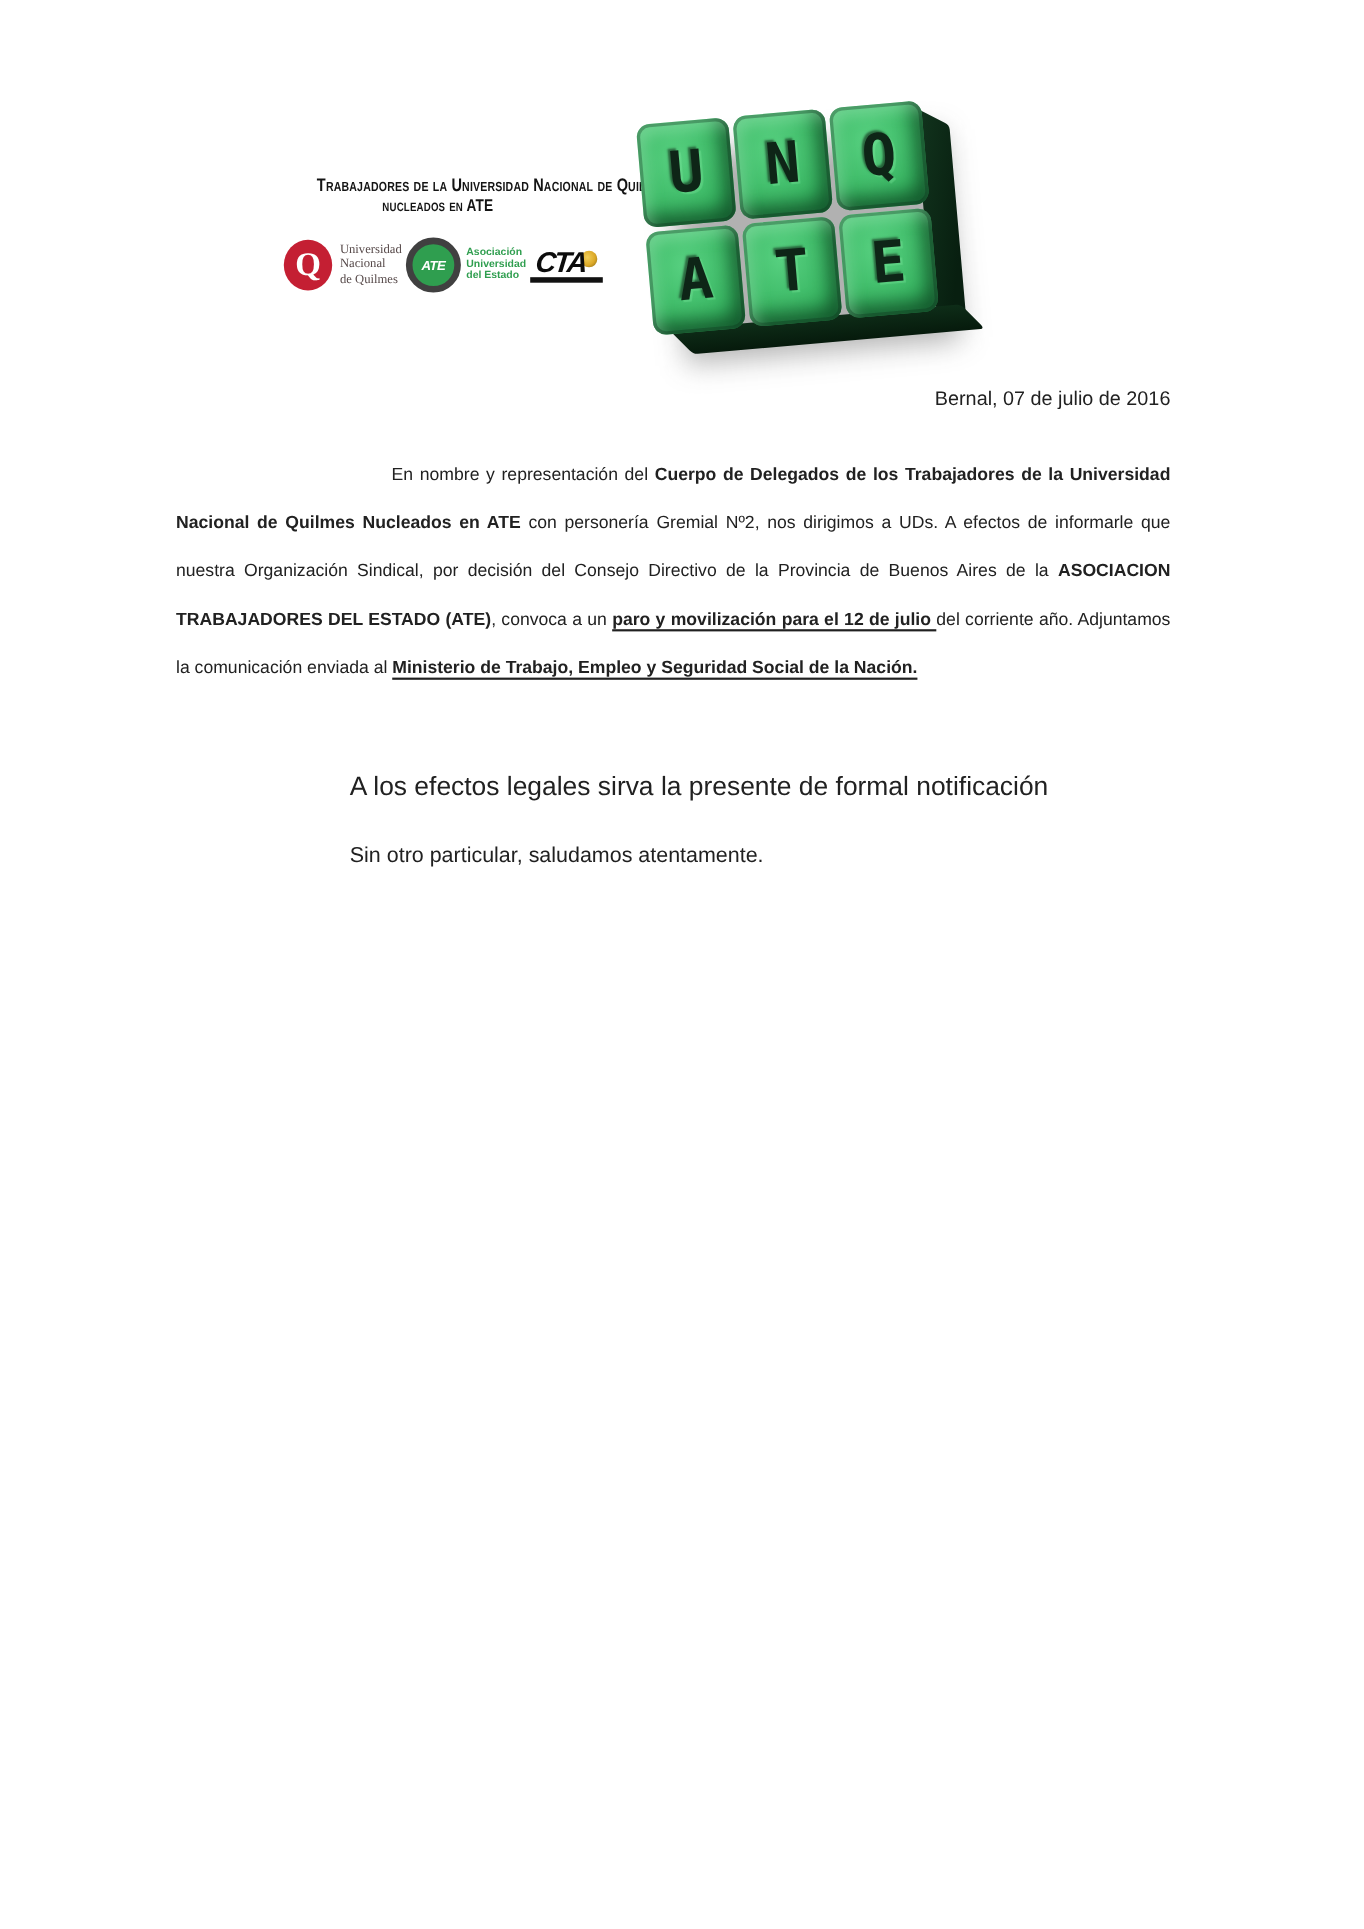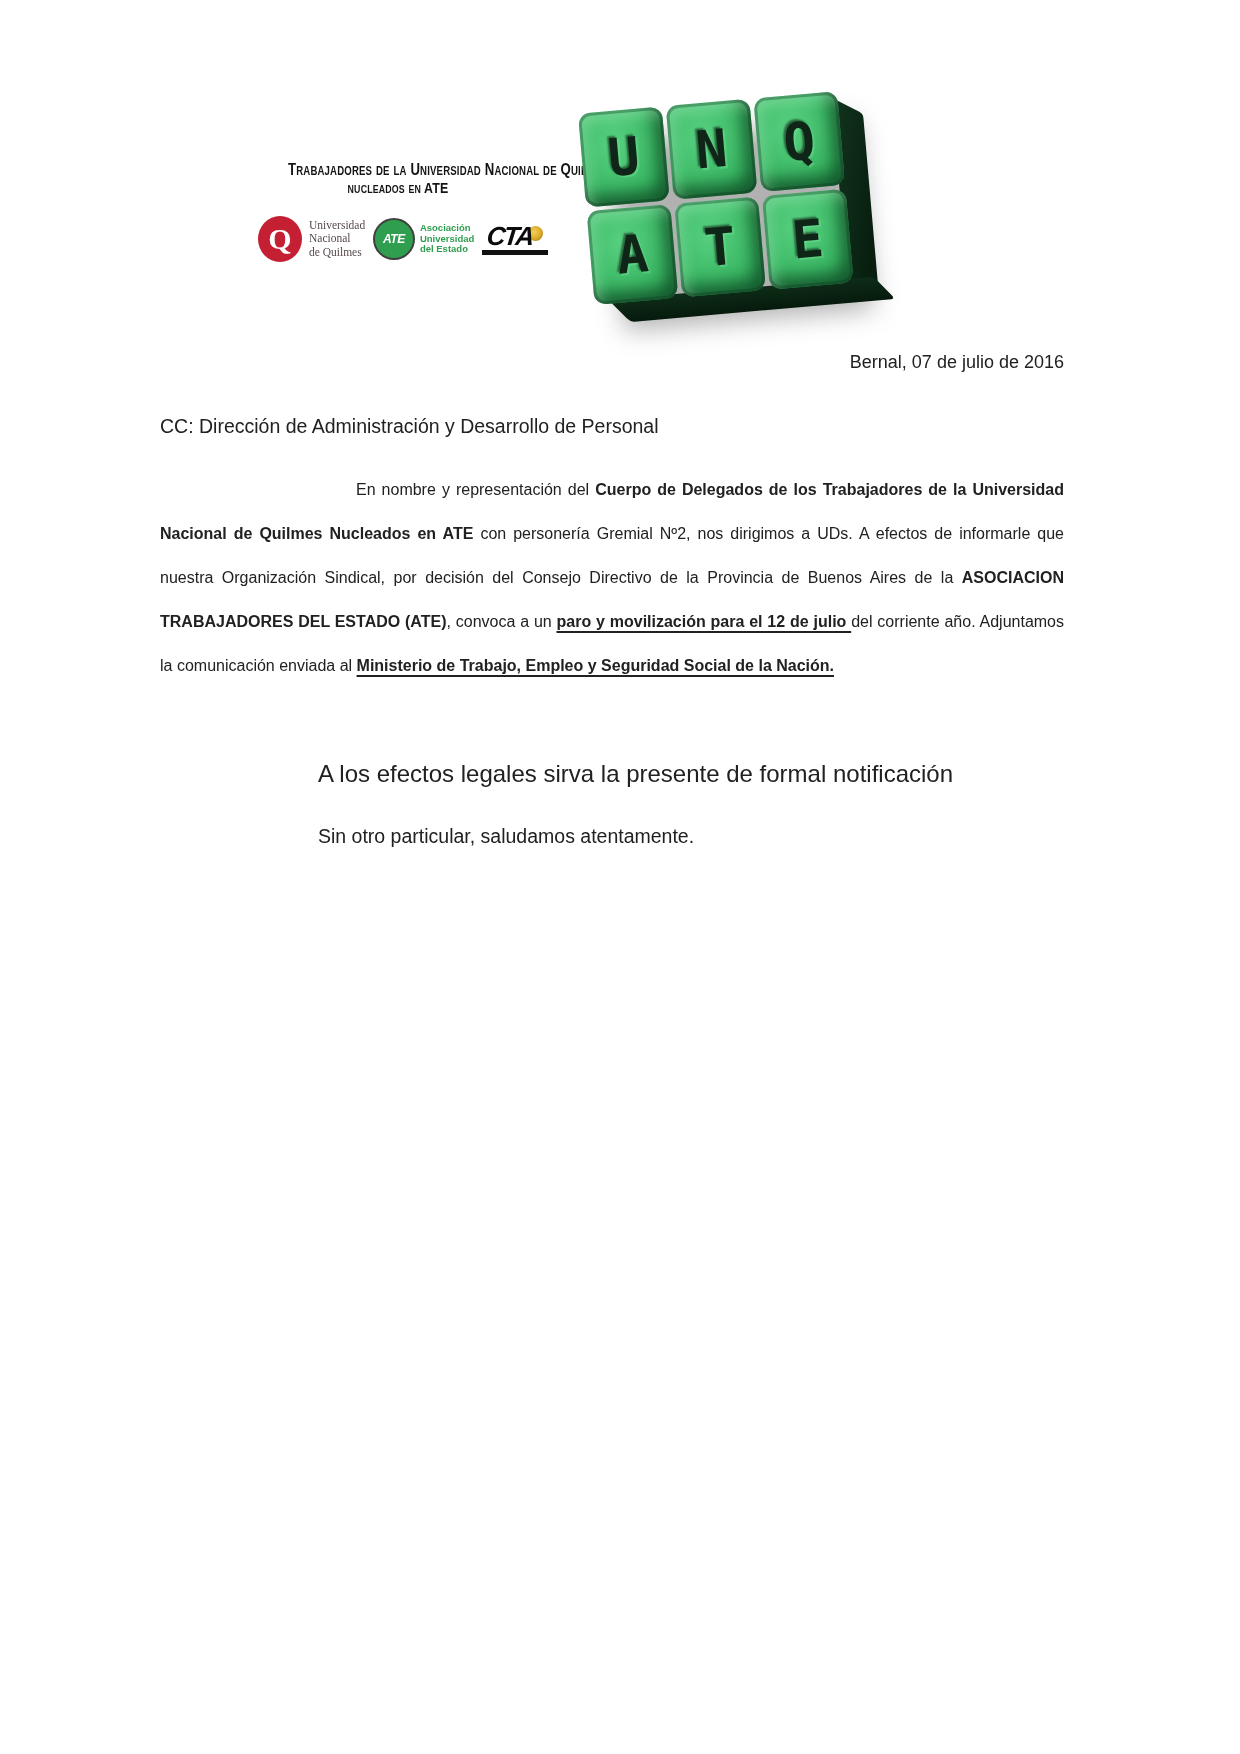--- a/index.html
+++ b/index.html
@@ -17,21 +17,21 @@
   }
   .org-title .l2 span{font-size:15.5px;}
 
   .partner-logos{position:absolute;left:258px;top:216px;width:290px;display:flex;align-items:center;justify-content:space-between;}
   .logo-unq{display:flex;align-items:center;gap:7px;}
   .unq-circle{width:44px;height:46px;border-radius:50%;background:#c41f33;color:#fff;
     display:flex;align-items:center;justify-content:center;font-family:"Liberation Serif",serif;
     font-size:30px;font-weight:700;}
   .unq-name{font-family:"Liberation Serif",serif;font-size:11.5px;line-height:1.18;color:#574a4a;}
   .logo-ate{display:flex;align-items:center;gap:5px;}
-  .ate-circle{width:38px;height:38px;border-radius:50%;background:#2f9e4f;border:2px solid #404040;
+  .ate-circle{width:38px;height:38px;border-radius:50%;background:#2f9e4f;border:6px solid #404040;
     display:flex;align-items:center;justify-content:center;color:#ffffff;font-weight:700;
     font-style:italic;font-size:12px;letter-spacing:-.5px;}
   .ate-name{font-size:9.5px;font-weight:700;line-height:1.12;color:#2f9e4f;}
   .logo-cta{display:flex;flex-direction:column;align-items:center;}
   .cta-row{display:flex;align-items:center;}
   .cta-text{font-weight:800;font-style:italic;font-size:26px;letter-spacing:-2px;color:#0c0c0c;
     transform:skewX(-6deg);line-height:1;}
   .cta-sun{width:15px;height:15px;border-radius:50%;margin-left:-4px;margin-top:-6px;
     background:radial-gradient(circle at 40% 40%, #f2cf5a 0%, #dca928 55%, #7c5f10 100%);}
   .cta-bar{width:66px;height:5px;background:#111;color:#fff;font-size:4px;line-height:5px;
@@ -137,21 +137,20 @@
         </div>
       </div>
     </div>
 
   </header>
 
   <main class="content">
     <p class="date-line">Bernal, 07 de julio de 2016</p>
 
     <div class="recipient">
-      <p>CC: Dirección de Administración y Desarrollo de Personal</p>
     </div>
 
     <p class="body-par"><span>En nombre y representación del </span><span class="bold">Cuerpo de Delegados de los Trabajadores de la Universidad Nacional de Quilmes Nucleados en ATE</span><span> con personería Gremial Nº2, nos dirigimos a UDs. A efectos de informarle que nuestra Organización Sindical, por decisión del Consejo Directivo de la Provincia de Buenos Aires de la </span><span class="bold">ASOCIACION TRABAJADORES DEL ESTADO (ATE)</span><span>, convoca a un </span><span class="bold underline">paro y movilización para el 12 de julio </span><span>del corriente año. Adjuntamos la comunicación enviada al </span><span class="bold underline">Ministerio de Trabajo, Empleo y Seguridad Social de la Nación.</span></p>
 
     <p class="legal-line">A los efectos legales sirva la presente de formal notificación</p>
     <p class="closing-line">Sin otro particular, saludamos atentamente.</p>
   </main>
 
 </div>
 

